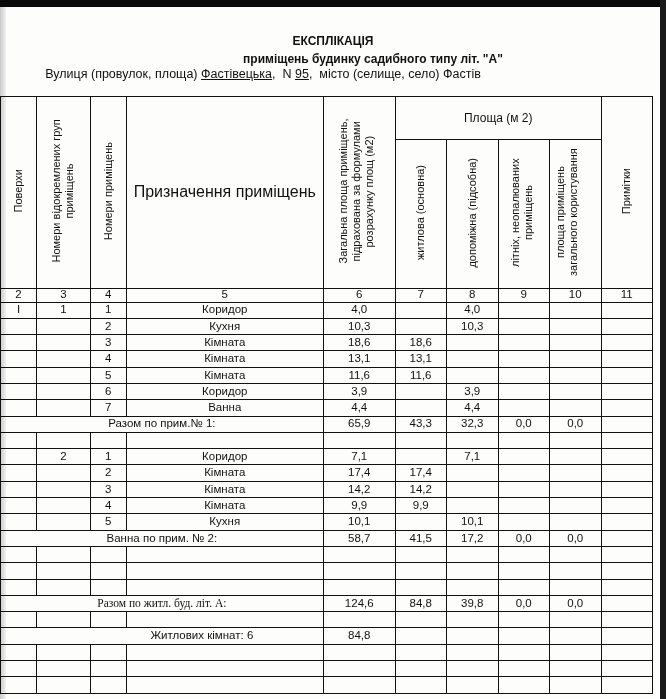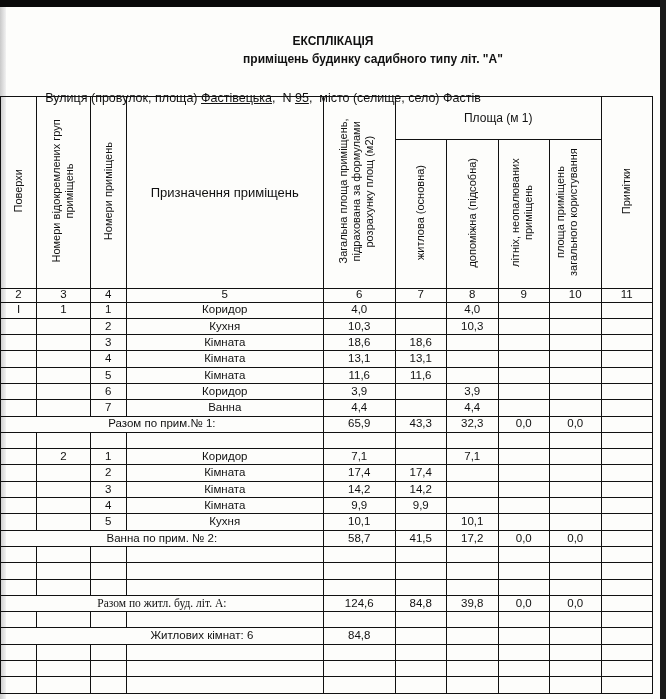--- a/index.html
+++ b/index.html
@@ -3,21 +3,21 @@
 <meta charset="utf-8">
 <style>
   html, body { margin:0; padding:0; }
   body { width:666px; height:699px; background:#fdfdfb; position:relative; overflow:hidden; font-family:"Liberation Sans", sans-serif; color:#111; }
   .topbar { position:absolute; left:0; top:0; width:666px; height:7px; background:#0a0a0a; }
   .rightbar { position:absolute; left:660px; top:0; width:6px; height:699px; background:#1a1a1a; }
   .leftshade { position:absolute; left:0; top:7px; width:6px; height:692px; background:linear-gradient(90deg,#c9c9c9,#f2f2f2); }
   .title { position:absolute; left:0; width:666px; text-align:center; font-weight:bold; font-size:12px; }
   .t1 { top:34px; }
   .t2 { top:52px;padding-left:40px; }
-  .t3 { position:absolute; top:67px; left:0; width:526px; text-align:center; font-size:12.5px;margin-top:24px; }
+  .t3 { position:absolute; top:67px; left:0; width:526px; text-align:center; font-size:12.5px; }
   .u { text-decoration:underline; }
 
   table.grid { position:absolute; left:0; top:96px; border-collapse:collapse; table-layout:fixed; }
   table.grid td { border:1.3px solid #111; padding:0; font-size:11.5px; text-align:center; vertical-align:middle; overflow:hidden; white-space:nowrap; line-height:1; }
   td.l { text-align:left; padding-left:3px; }
   td.r { text-align:right; padding-right:3px;font-family:Liberation Serif, serif; }
   .vert { writing-mode:vertical-rl; transform:rotate(180deg); display:inline-block; font-size:11px; line-height:1.2; white-space:normal; text-align:center; }
   tr.h1 td { height:42px; }
   tr.h2 td { height:145px; }
   tr.num td { height:13px; font-size:11.5px; }
@@ -53,23 +53,23 @@
       <col style="width:51px">
       <col style="width:52px">
       <col style="width:51px">
   </colgroup>
 
   <tbody>
       <tr class="h1">
     <td rowspan="2"><span class="vert">Поверхи</span></td>
     <td rowspan="2"><span class="vert">Номери відокремлених груп приміщень</span></td>
     <td rowspan="2"><span class="vert">Номери приміщень</span></td>
-    <td rowspan="2" style="font-size:13px">Призначення приміщень</td>
+    <td rowspan="2" style="font-size:16px">Призначення приміщень</td>
     <td rowspan="2"><span class="vert" style="width:44px">Загальна площа приміщень, підрахована за формулами розрахунку площ (м2)</span></td>
-    <td colspan="4" style="font-size:12px">Площа (м 1)</td>
+    <td colspan="4" style="font-size:12px">Площа (м 2)</td>
     <td rowspan="2"><span class="vert">Примітки</span></td>
   </tr>
   <tr class="h2">
     <td><span class="vert">житлова (основна)</span></td>
     <td><span class="vert">допоміжна (підсобна)</span></td>
     <td><span class="vert" style="width:30px">літніх, неопалюваних приміщень</span></td>
     <td><span class="vert" style="width:42px">площа приміщень загального користування</span></td>
   </tr>
 
   <tr class="num">

